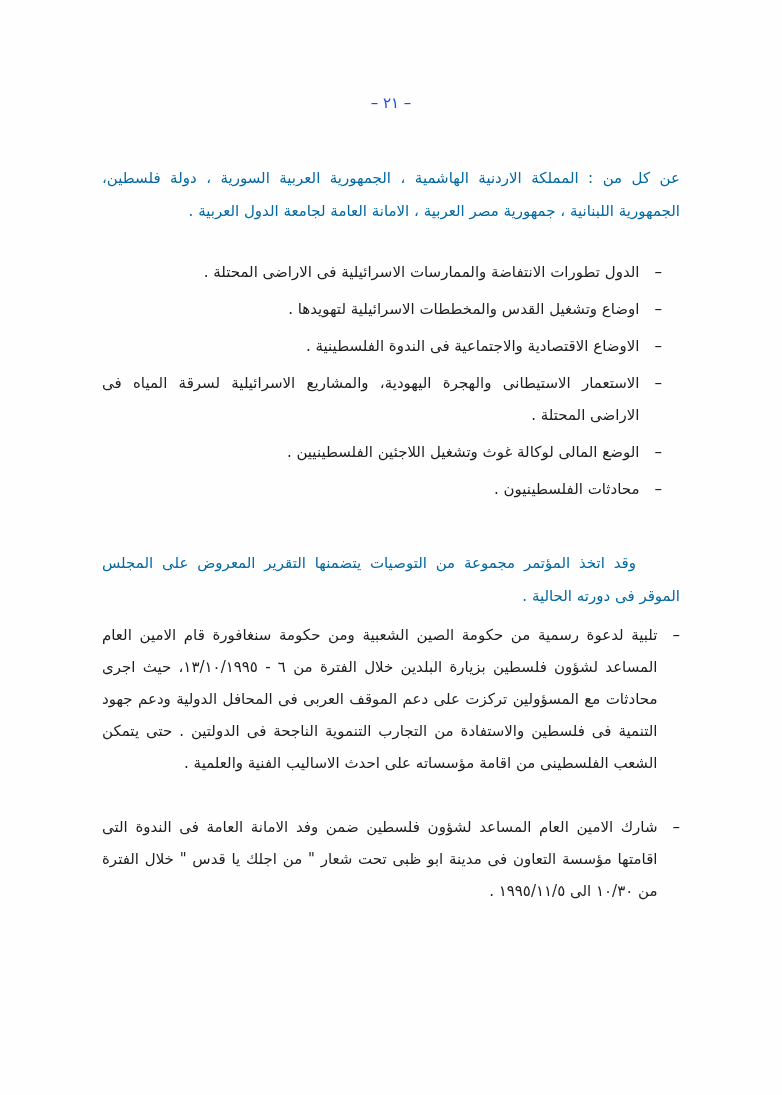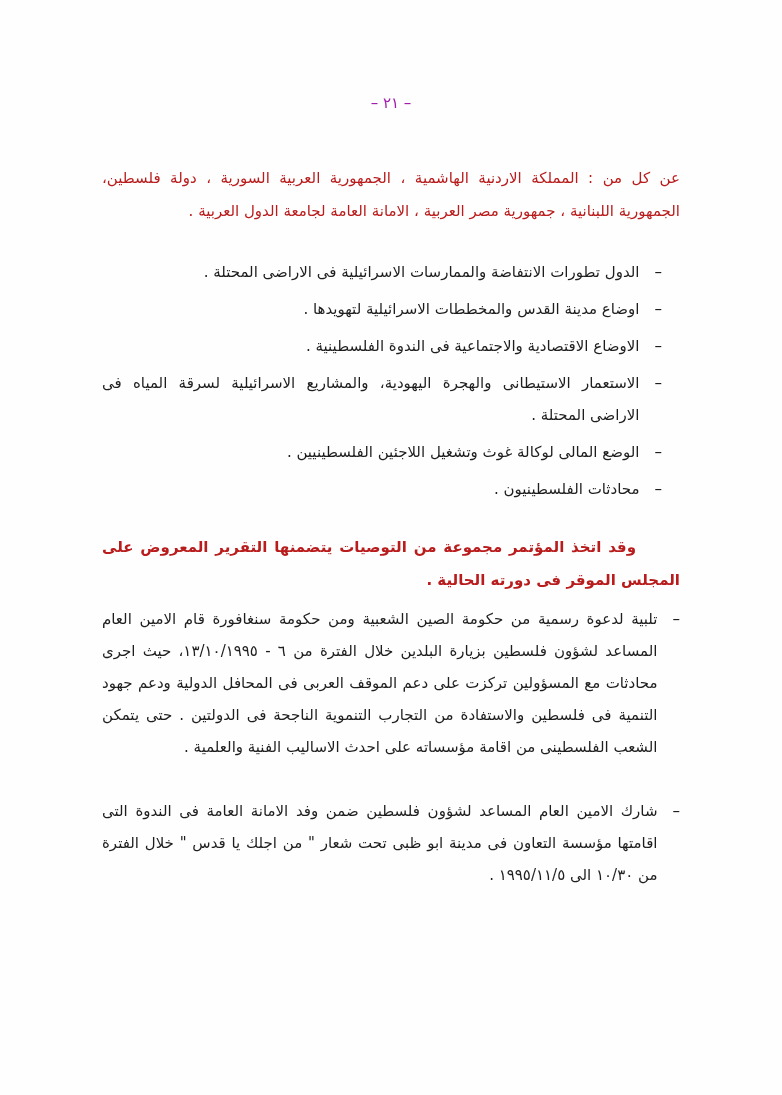--- a/index.html
+++ b/index.html
@@ -19,35 +19,35 @@
     padding: 94px 102px 40px 102px;
     direction: rtl;
     background: #fefefe;
   }
 
   .page-number {
     text-align: center;
     font-size: 15px;
     letter-spacing: 3px;
     margin-bottom: 50px;
-    color: #a21caf;
+    color: #1d4ed8;
   }
 
   .para {
     font-size: 15px;
     line-height: 33px;
     text-align: justify;
-    color: #b91c1c;
+    color: #0369a1;
   }
 
   .para.indent { text-indent: 44px; }
 
   .para-parties { margin-bottom: 28px; }
   .para-conference { margin-bottom: 10px; }
-  .para-recommendations { margin-top: 26px; font-weight: bold; }
+  .para-recommendations { margin-top: 42px; }
 
   .list { margin-top: 4px; }
 
   .list.agenda { padding-right: 18px; }
 
   .list-item {
     display: flex;
     align-items: flex-start;
     gap: 15px;
     font-size: 15px;
@@ -91,21 +91,21 @@
 
   <div class="list agenda">
 
     <div class="list-item">
       <span class="marker">–</span>
       <span class="item-text">الدول تطورات الانتفاضة والممارسات الاسرائيلية فى الاراضى المحتلة .</span>
     </div>
 
     <div class="list-item">
       <span class="marker">–</span>
-      <span class="item-text">اوضاع مدينة القدس والمخططات الاسرائيلية لتهويدها .</span>
+      <span class="item-text">اوضاع وتشغيل القدس والمخططات الاسرائيلية لتهويدها .</span>
     </div>
 
     <div class="list-item">
       <span class="marker">–</span>
       <span class="item-text">الاوضاع الاقتصادية والاجتماعية فى الندوة الفلسطينية .</span>
     </div>
 
     <div class="list-item">
       <span class="marker">–</span>
       <span class="item-text">الاستعمار الاستيطانى والهجرة اليهودية، والمشاريع الاسرائيلية لسرقة المياه فى الاراضى المحتلة .</span>

